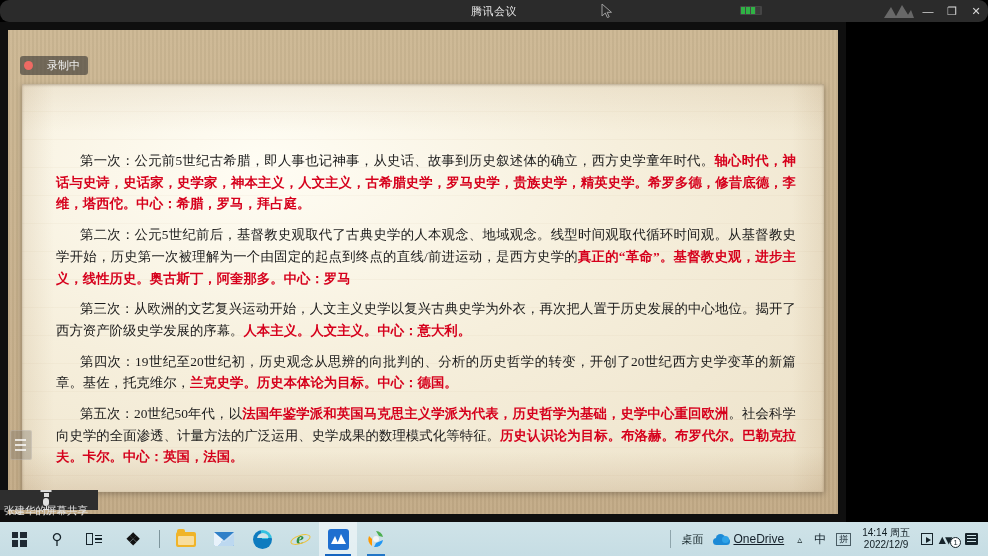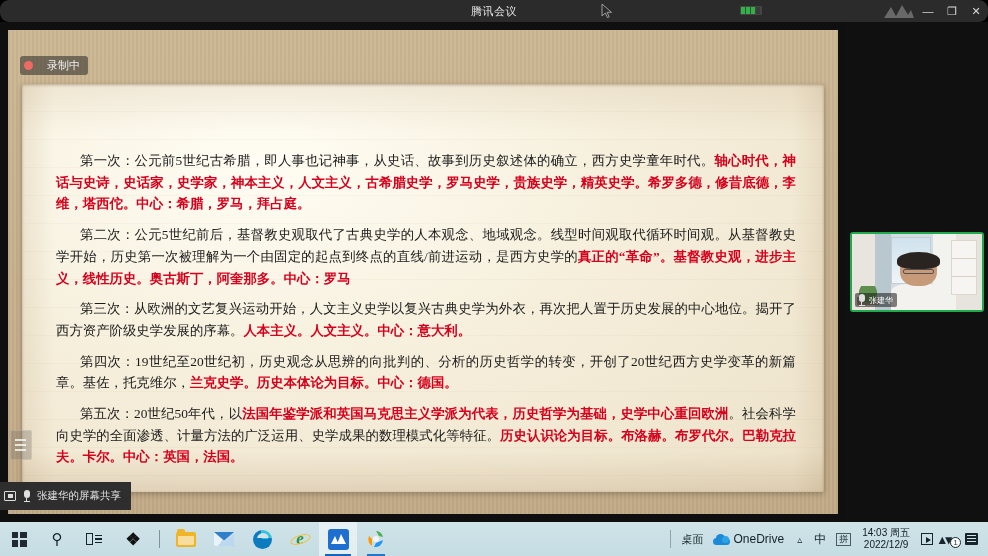--- a/index.html
+++ b/index.html
@@ -156,25 +156,26 @@
     background: rgba(120,115,105,.35);
     border: 1px solid rgba(255,255,255,.18);
     border-radius: 2px;
     display: flex; flex-direction: column; justify-content: center; gap: 3px;
     padding-left: 4px;
   }
   .left-handle span { display: block; width: 11px; height: 2px; background: rgba(255,255,255,.75); }
 
   
   .share-strip {
-    position: absolute; left: 0; bottom: 12px; height: 28px;
+    position: absolute; left: 0; bottom: 12px; height: 20px;
     display: flex; align-items: center; gap: 6px;
     padding: 0 10px 0 4px;
     background: #2e2e2e; color: #e3e3e3; font-size: 10.5px;
     z-index: 8;
+    flex-direction: column;
   }
   .monitor-icon { width: 12px; height: 10px; border: 1.4px solid #dcdcdc; border-radius: 1px; position: relative; }
   .monitor-icon::after {
     content:""; position:absolute; left:3px; top:1.5px; width:5px; height:4px; background:#dcdcdc;
   }
   .mic-sm { position: relative; width: 9px; height: 12px; }
   .mic-sm .b { position:absolute; left:1.5px; top:0; width:6px; height:8px; border-radius:3px; background:#e0e0e0; }
   .mic-sm .s { position:absolute; left:4px; top:8px; width:1px; height:3px; background:#e0e0e0; }
   .mic-sm .f { position:absolute; left:1.5px; top:11px; width:6px; height:1px; background:#e0e0e0; }
 
@@ -262,21 +263,21 @@
   .win-logo { width: 15px; height: 15px; display: grid; grid-template-columns: 1fr 1fr; grid-template-rows: 1fr 1fr; gap: 1.6px; }
   .win-logo i { background: #1f2933; display:block; }
 
   .tb-right {
     margin-left: auto; display: flex; align-items: center; gap: 0; height: 34px;
     padding-right: 6px;
   }
   .tb-rsep { width: 1px; height: 18px; background: #8fa5ac; margin: 0 6px; }
   .tb-desktop { font-size: 11px; color: #1a2a2e; padding: 0 4px; }
   .tb-onedrive { display: flex; align-items: center; gap: 3px; padding: 0 6px; }
-  .tb-onedrive .od-text { font-size: 12px; color: #15202a; }
+  .tb-onedrive .od-text { font-size: 12px; color: #15202a; text-decoration: underline; }
   .cloud {
     width: 17px; height: 11px; position: relative;
   }
   .cloud .c1 { position:absolute; left:0; bottom:0; width:17px; height:7px; border-radius:6px; background:#1c8ad6; }
   .cloud .c2 { position:absolute; left:3px; bottom:3px; width:9px; height:8px; border-radius:50%; background:#1c8ad6; }
   .cloud .c3 { position:absolute; left:9px; bottom:2px; width:7px; height:7px; border-radius:50%; background:#2fa3e8; }
   .tb-chev { font-size: 10px; color: #1a2a2e; padding: 0 7px; }
   .tb-ime { font-size: 12px; color: #12202a; padding: 0 5px; }
   .tb-ime2 {
     font-size: 9px; color: #12202a; padding: 1px 2px; border: 1px solid #4a5d65; margin: 0 5px;
@@ -397,42 +398,20 @@
       <span class="monitor-icon"></span>
       <span class="mic-sm">
         <span class="b"></span>
           <span class="s"></span>
           <span class="f"></span>
       </span>
       <span>张建华的屏幕共享</span>
     </div>
   </div>
 
-  <div class="right-panel">
-    <div class="video-tile">
-      <div class="vid-bg"></div>
-      <div class="vid-window"></div>
-      <div class="vid-shelf"></div>
-      <div class="vid-plant"></div>
-      <div class="vid-person">
-        <div class="body"></div>
-        <div class="head"></div>
-        <div class="hair"></div>
-        <div class="glasses"></div>
-      </div>
-      <div class="vid-nameplate">
-        <span class="mic-sm">
-          <span class="b"></span>
-            <span class="s"></span>
-            <span class="f"></span>
-        </span>
-        <span class="nm">张建华</span>
-      </div>
-    </div>
-  </div>
 
   <div class="taskbar">
     <div class="tb-left">
 
       <div class="tb-item">
         <span class="win-logo">
             <i></i>
             <i></i>
             <i></i>
             <i></i>
@@ -513,21 +492,21 @@
             <span class="c3"></span>
           </span>
         <span class="od-text">OneDrive</span>
       </span>
 
       <span class="tb-chev">▵</span>
       <span class="tb-ime">中</span>
       <span class="tb-ime2">拼</span>
 
       <span class="tb-clock">
-        <div>14:03 周五</div>
+        <div>14:14 周五</div>
         <div>2022/12/9</div>
       </span>
 
       <span class="tb-tray-icon">
         <span class="tray-box"></span>
       </span>
 
       <span class="tb-tray-icon">
         <span class="tray-m">▴▾
           <span class="tray-badge">1</span>

